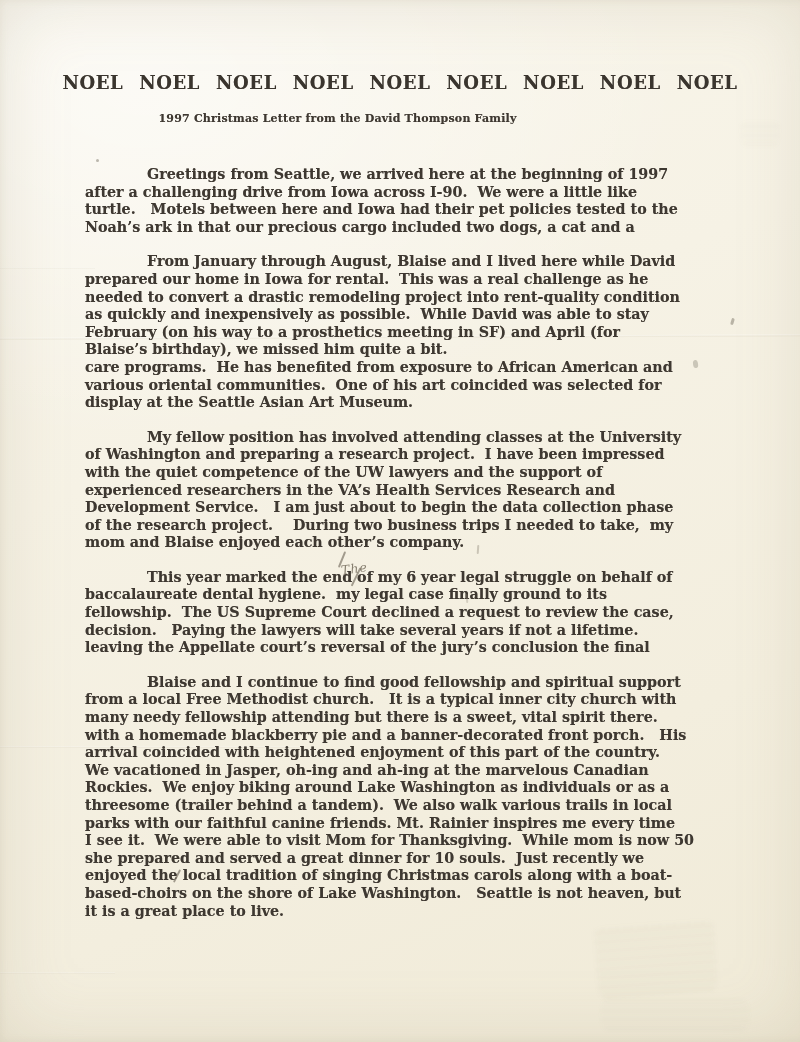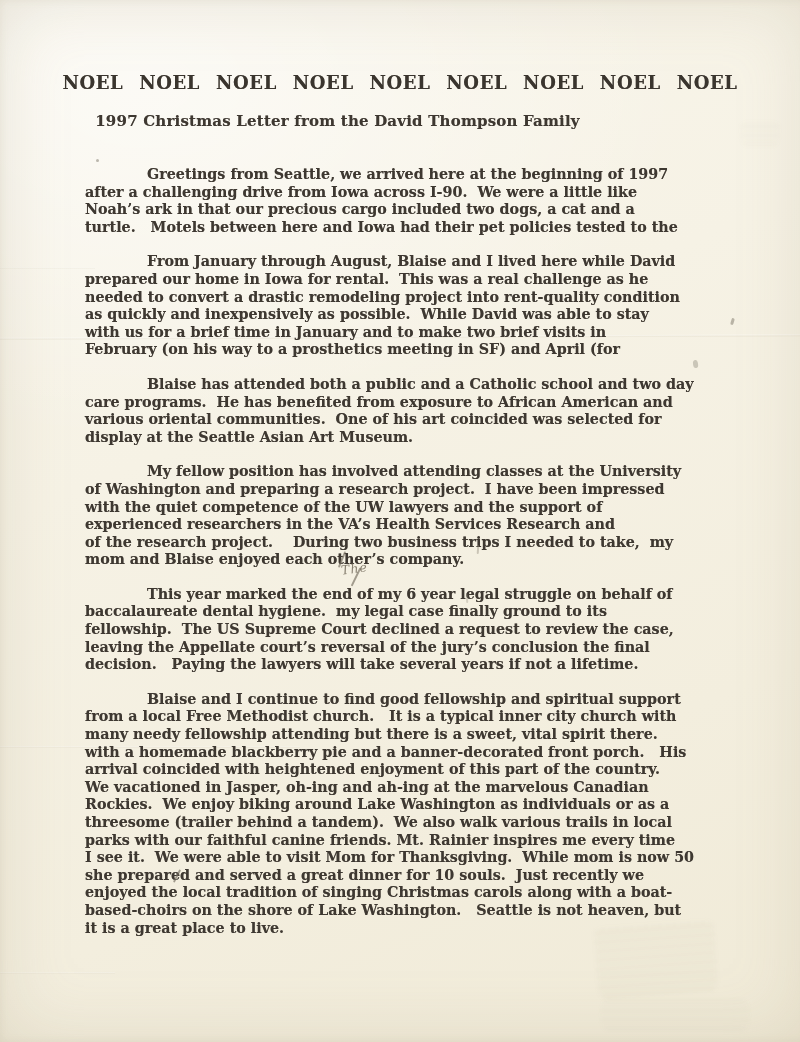--- a/index.html
+++ b/index.html
@@ -40,21 +40,21 @@
     color: #3a352e;
     text-shadow: 0 0 0.6px rgba(58,53,46,0.55);
   }
   .letter-subtitle {
     position: absolute;
     top: 112px; left: 0;
     width: 675px;
     text-align: center;
     font-family: "DejaVu Serif", serif;
     font-weight: bold;
-    font-size: 15px;
+    font-size: 11px;
     letter-spacing: 0.2px;
     color: #3e3831;
     text-shadow: 0 0 0.5px rgba(62,56,49,0.5);
   }
   .letter-body {
     position: absolute;
     top: 149px; left: 85px;
     width: 660px;
     font-family: "DejaVu Serif", serif;
     font-weight: bold;
@@ -134,51 +134,51 @@
   <div class="crease crease-4"></div>
 
   <h1 class="letter-title">NOEL NOEL NOEL NOEL NOEL NOEL NOEL NOEL NOEL</h1>
 
   <div class="letter-subtitle">1997 Christmas Letter from the David Thompson Family</div>
 
   <div class="letter-body" id="letter-body">
       <div class="paragraph">
         <div class="line first">Greetings from Seattle, we arrived here at the beginning of 1997</div>
         <div class="line">after a challenging drive from Iowa across I-90.  We were a little like</div>
+        <div class="line">turtle.   Motels between here and Iowa had their pet policies tested to the</div>
         <div class="line">Noah’s ark in that our precious cargo included two dogs, a cat and a</div>
-        <div class="line">turtle.   Motels between here and Iowa had their pet policies tested to the</div>
       </div>
       <div class="paragraph">
         <div class="line first">From January through August, Blaise and I lived here while David</div>
         <div class="line">prepared our home in Iowa for rental.  This was a real challenge as he</div>
         <div class="line">needed to convert a drastic remodeling project into rent-quality condition</div>
         <div class="line">as quickly and inexpensively as possible.  While David was able to stay</div>
-        <div class="line">with us for a brief time in January and to make two brief visits in</div>
         <div class="line">February (on his way to a prosthetics meeting in SF) and April (for</div>
-      </div>
-      <div class="paragraph">
-        <div class="line first">Blaise has attended both a public and a Catholic school and two day</div>
+        <div class="line">Blaise’s birthday), we missed him quite a bit.</div>
+      </div>
+      <div class="paragraph">
         <div class="line">care programs.  He has benefited from exposure to African American and</div>
         <div class="line">various oriental communities.  One of his art coincided was selected for</div>
         <div class="line">display at the Seattle Asian Art Museum.</div>
       </div>
       <div class="paragraph">
         <div class="line first">My fellow position has involved attending classes at the University</div>
         <div class="line">of Washington and preparing a research project.  I have been impressed</div>
         <div class="line">with the quiet competence of the UW lawyers and the support of</div>
         <div class="line">experienced researchers in the VA’s Health Services Research and</div>
+        <div class="line">Development Service.   I am just about to begin the data collection phase</div>
         <div class="line">of the research project.    During two business trips I needed to take,  my</div>
         <div class="line">mom and Blaise enjoyed each other’s company.</div>
       </div>
       <div class="paragraph">
         <div class="line first">This year marked the end of my 6 year legal struggle on behalf of</div>
         <div class="line">baccalaureate dental hygiene.  my legal case finally ground to its</div>
         <div class="line">fellowship.  The US Supreme Court declined a request to review the case,</div>
+        <div class="line">decision.   Paying the lawyers will take several years if not a lifetime.</div>
         <div class="line">leaving the Appellate court’s reversal of the jury’s conclusion the final</div>
-        <div class="line">decision.   Paying the lawyers will take several years if not a lifetime.</div>
       </div>
       <div class="paragraph">
         <div class="line first">Blaise and I continue to find good fellowship and spiritual support</div>
         <div class="line">from a local Free Methodist church.   It is a typical inner city church with</div>
         <div class="line">many needy fellowship attending but there is a sweet, vital spirit there.</div>
       </div>
       <div class="paragraph">
         <div class="line">with a homemade blackberry pie and a banner-decorated front porch.   His</div>
         <div class="line">arrival coincided with heightened enjoyment of this part of the country.</div>
         <div class="line">We vacationed in Jasper, oh-ing and ah-ing at the marvelous Canadian</div>

